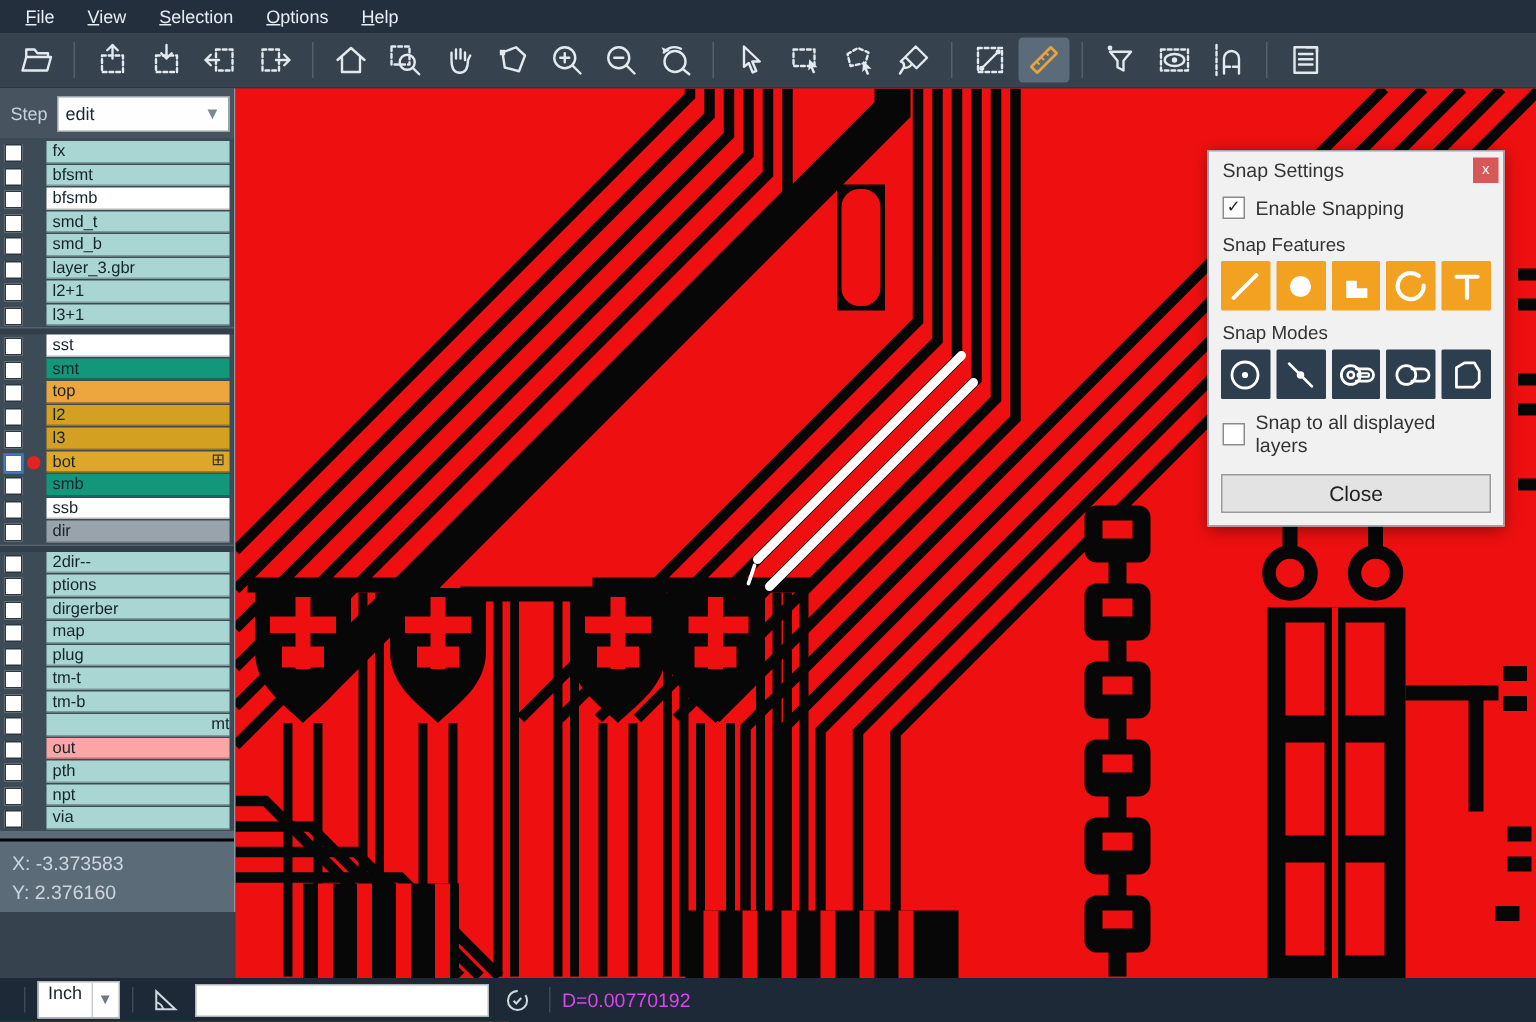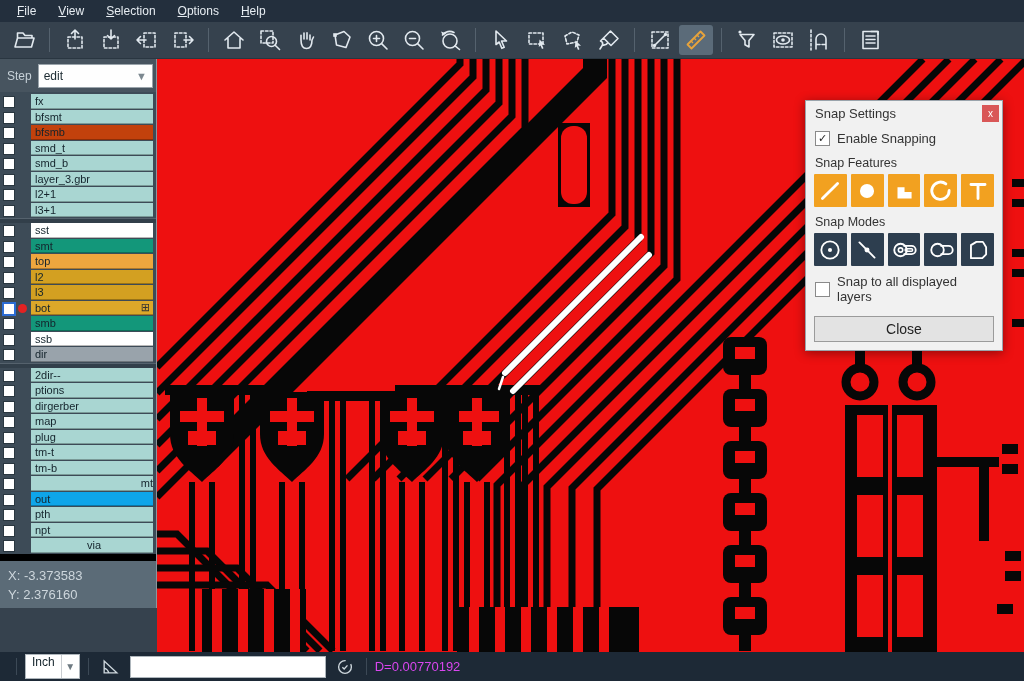--- a/index.html
+++ b/index.html
@@ -32,21 +32,21 @@
   .layer-zone{background:#3d4b57;flex:none;padding-top:2px;}
   .layer-group{margin-bottom:0;}
   .group-sep{height:4px;background:#323f4a;border-top:1px solid #55626d;}
   .layer-row{position:relative;height:15.5px;}
   .layer-cb{position:absolute;left:3px;top:2px;width:10px;height:10px;background:#fff;border:1.5px solid #2a3740;}
   .layer-cb.sel{border-color:#2b6cd4;outline:1px solid #2b6cd4;}
   .layer-dot{position:absolute;left:18px;top:3.5px;width:9px;height:9px;border-radius:50%;background:#e32222;}
   .layer-label{position:absolute;left:31px;top:0;width:122px;height:14.5px;font-size:11px;color:#14242c;line-height:14px;padding-left:4px;box-sizing:border-box;border-bottom:1px solid rgba(0,0,0,.28);white-space:nowrap;overflow:hidden;}
   .layer-grid{float:right;margin-right:3px;font-size:11px;line-height:13px;color:#333;}
   .sb-fill{flex:1;}
-  .coords{flex:none;border-top:7px solid #000000;padding:5px 0 4px 8px;}
+  .coords{flex:none;border-top:2px solid #000000;padding:5px 0 4px 8px;}
   .coord-line{color:#cdd6dc;font-size:13px;line-height:19px;}
 
   
   .canvas{position:relative;flex:1;height:593px;overflow:hidden;background:#ee1010;}
   .canvas svg{display:block;}
 
   
   .dialog{position:absolute;left:805px;top:100px;width:198px;background:#f1f1f1;border:1px solid #9aa4ac;box-shadow:0 2px 10px rgba(0,0,0,.4);box-sizing:border-box;padding-bottom:8px;}
   .dlg-title-row{display:flex;align-items:center;justify-content:space-between;padding:4px 3px 2px 9px;}
   .dlg-title{font-size:13px;color:#333;}
@@ -255,21 +255,21 @@
             <div class="layer-row">
               <span class="layer-cb"></span>
               <span class="layer-label" style="background: rgb(169, 214, 210);">fx</span>
             </div>
             <div class="layer-row">
               <span class="layer-cb"></span>
               <span class="layer-label" style="background: rgb(169, 214, 210);">bfsmt</span>
             </div>
             <div class="layer-row">
               <span class="layer-cb"></span>
-              <span class="layer-label" style="background: #c2410c;">bfsmb</span>
+              <span class="layer-label" style="background: #ffffff;">bfsmb</span>
             </div>
             <div class="layer-row">
               <span class="layer-cb"></span>
               <span class="layer-label" style="background: rgb(169, 214, 210);">smd_t</span>
             </div>
             <div class="layer-row">
               <span class="layer-cb"></span>
               <span class="layer-label" style="background: rgb(169, 214, 210);">smd_b</span>
             </div>
             <div class="layer-row">
@@ -354,33 +354,33 @@
             <div class="layer-row">
               <span class="layer-cb"></span>
               <span class="layer-label" style="background: rgb(169, 214, 210);">tm-b</span>
             </div>
             <div class="layer-row">
               <span class="layer-cb"></span>
               <span class="layer-label" style="background: rgb(169, 214, 210); text-align: right;">mt</span>
             </div>
             <div class="layer-row">
               <span class="layer-cb"></span>
-              <span class="layer-label" style="background: #0ea5e9;">out</span>
+              <span class="layer-label" style="background: #fca5a5;">out</span>
             </div>
             <div class="layer-row">
               <span class="layer-cb"></span>
               <span class="layer-label" style="background: rgb(169, 214, 210);">pth</span>
             </div>
             <div class="layer-row">
               <span class="layer-cb"></span>
               <span class="layer-label" style="background: rgb(169, 214, 210);">npt</span>
             </div>
             <div class="layer-row">
               <span class="layer-cb"></span>
-              <span class="layer-label" style="background: rgb(169, 214, 210); text-align: center;">via</span>
+              <span class="layer-label" style="background: rgb(169, 214, 210);">via</span>
             </div>
           </div>
         </div>
       <div class="sb-fill"></div>
       <div class="coords">
         <div class="coord-line">X: -3.373583</div>
         <div class="coord-line">Y: 2.376160</div>
       </div>
     </div>
 

